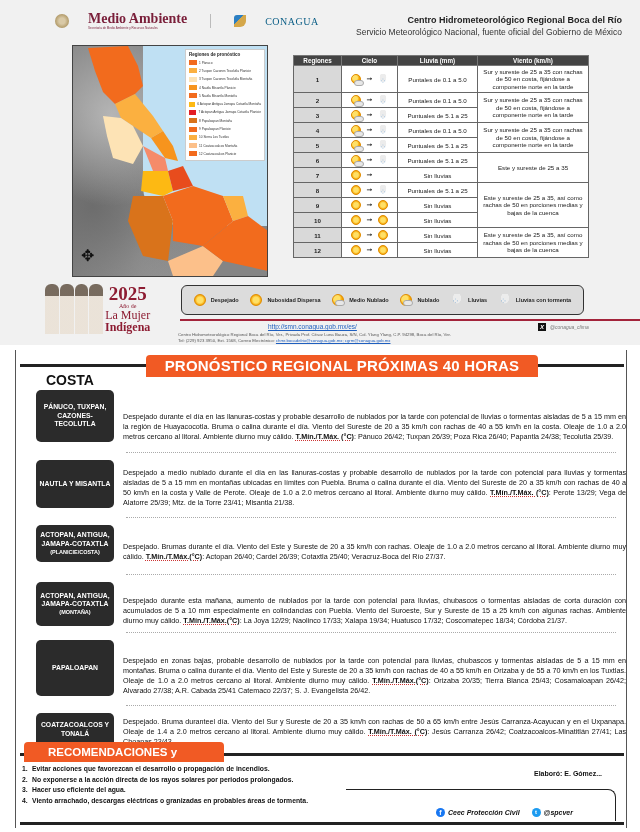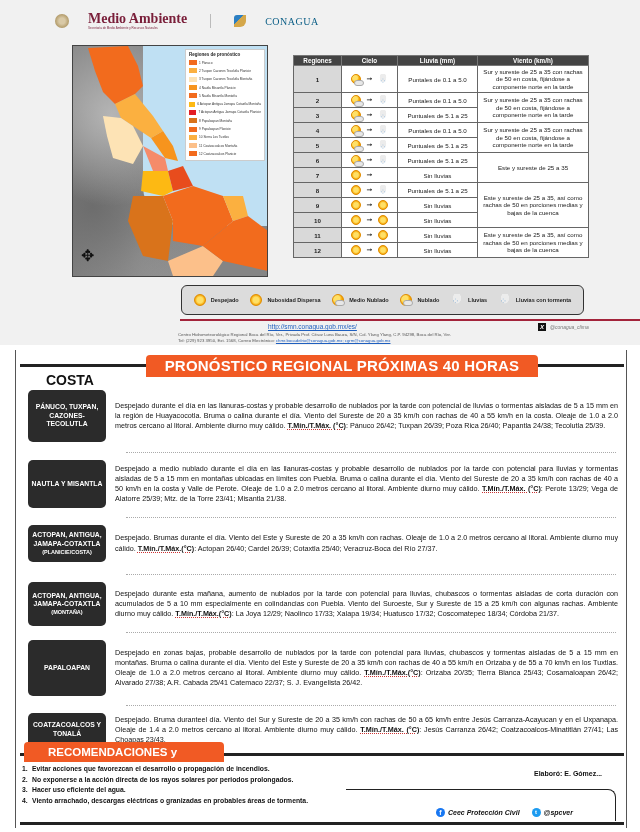--- a/index.html
+++ b/index.html
@@ -75,21 +75,21 @@
   .foot-addr .mail { color: #1f5fbf; text-decoration: underline; }
   .foot-x { position: absolute; left: 538px; top: 323px; display: flex; align-items: center; gap: 4px; font-size: 5px; color: #777; font-style: italic; }
   .xicon { width: 8px; height: 8px; background: #111; color: #fff; font-size: 6px; line-height: 8px; text-align: center; font-weight: bold; }
 
   
   .bottom { position: absolute; left: 15px; top: 350px; width: 612px; height: 478px; border-left: 1px solid #555; border-right: 1px solid #555; }
   .title-rule { position: absolute; left: 4px; top: 14px; width: 604px; height: 3px; background: #222; }
   .title-tab { position: absolute; left: 130px; top: 5px; width: 392px; height: 22px; background: #f15a24; border-radius: 4px 4px 0 0; color: #fff; font-weight: bold; font-size: 15px; text-align: center; line-height: 22px; letter-spacing: 0.2px; }
   .cuenca-h { position: absolute; left: 30px; top: 22px; font-weight: bold; font-size: 14px; color: #111; }
 
-  .row { position: absolute; left: 12px; width: 590px; display: flex; align-items: center; }
+  .row { position: absolute; left: 20px; width: 590px; display: flex; align-items: flex-end; }
   .basin { width: 78px; min-height: 40px; background: #2b2b2b; border-radius: 5px; color: #fff; font-weight: bold; font-size: 6.8px; text-align: center; display: flex; flex-direction: column; justify-content: center; padding: 4px 2px; line-height: 1.3; flex: none; }
   .basin .sub { font-size: 5.5px; font-weight: bold; }
   .desc { margin-left: 9px; font-size: 7.2px; line-height: 1.4; color: #111; text-align: justify; flex: 1; }
   .desc b { text-decoration: underline; text-decoration-color: #c33; text-decoration-style: dotted; }
   .dots { position: absolute; left: 110px; width: 490px; border-top: 1px dotted #aaa; }
 
   
   .rec-rule { position: absolute; left: 4px; top: 403px; width: 604px; height: 3px; background: #222; }
   .rec-tab { position: absolute; left: 8px; top: 392px; width: 200px; height: 20px; background: #f15a24; border-radius: 4px 4px 0 0; color: #fff; font-weight: bold; font-size: 11.5px; line-height: 20px; padding-left: 24px; }
   .rec-list { position: absolute; left: 6px; top: 414px; font-size: 6.8px; font-weight: bold; color: #111; line-height: 1.55; list-style: none; }
@@ -110,20 +110,24 @@
     <span class="seal"></span>
     <div>
       <div class="ma-title">Medio Ambiente</div>
       <div class="ma-sub">Secretaría de Medio Ambiente y Recursos Naturales</div>
     </div>
     <span class="logo-sep"></span>
     <span class="conagua-mark"></span>
     <span class="conagua-text">CONAGUA</span>
   </div>
 
+  <div class="hdr-right">
+    <div class="l1">Centro Hidrometeorológico Regional Boca del Río</div>
+    <div class="l2">Servicio Meteorológico Nacional, fuente oficial del Gobierno de México</div>
+  </div>
 
   <div class="map">
     <div class="terrain"></div>
     <div class="sea"></div>
     <svg class="veracruz" width="196" height="232" viewBox="0 0 196 232">
       <path d="M15 2 L55 0 L65 20 L70 40 L62 48 L42 58 L30 46 L22 25 Z" fill="#f26b1d"></path>
       <path d="M42 58 L62 48 L80 70 L90 85 L78 92 L60 80 L48 72 Z" fill="#fbb040"></path>
       <path d="M30 70 L48 72 L60 80 L70 100 L60 118 L40 112 L34 90 Z" fill="#fde3b5"></path>
       <path d="M78 92 L90 85 L100 100 L105 115 L92 112 Z" fill="#f7941d"></path>
       <path d="M70 100 L92 112 L95 125 L80 125 Z" fill="#f58b6a"></path>
@@ -335,20 +339,34 @@
               <span class="ic sun"></span>
               <span class="arrow">➞</span>
               <span class="ic sun"></span>
             </div>
           </td>
           <td class="rain">Sin lluvias</td>
         </tr>
       </tbody>
   </table>
 
+  <div class="banner">
+    <div class="women">
+        <span></span>
+        <span></span>
+        <span></span>
+        <span></span>
+      </div>
+    <div class="year">
+      <div class="y">2025</div>
+      <div class="a">Año de</div>
+      <div class="m">La Mujer</div>
+      <div class="i">Indígena</div>
+    </div>
+  </div>
 
   <div class="skybar" id="skybar">
       <div class="sk">
         <span class="ic sun"></span>
         <span class="txt">Despejado</span>
       </div>
       <div class="sk">
         <span class="ic sun"></span>
         <span class="txt">Nubosidad Dispersa</span>
       </div>

